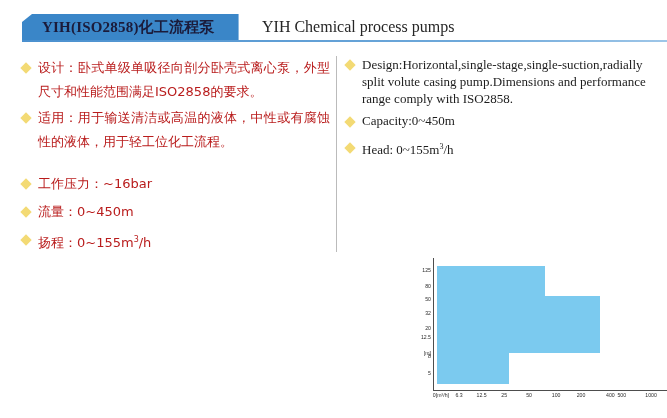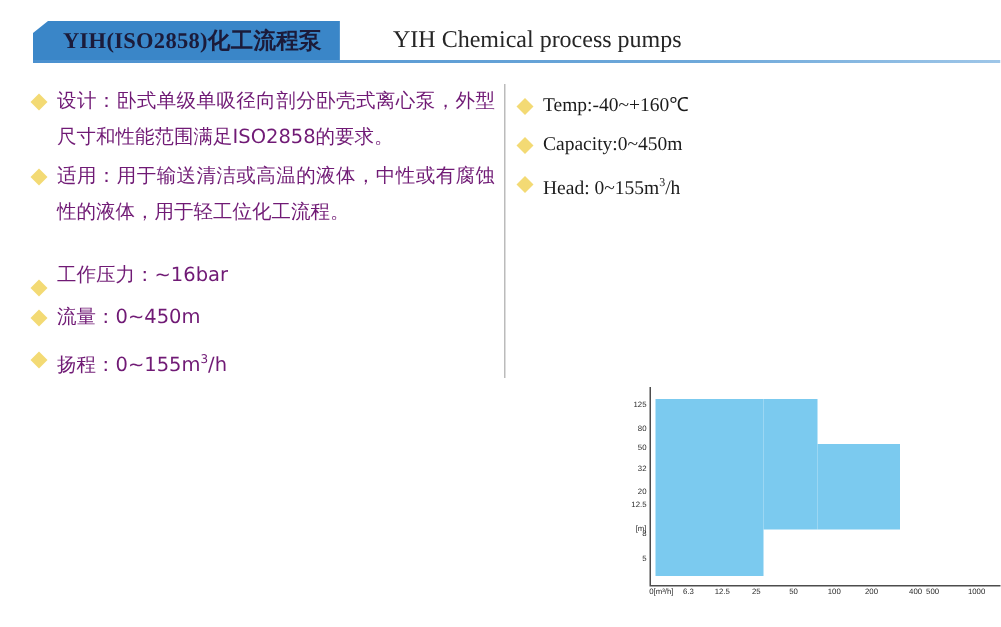--- a/index.html
+++ b/index.html
@@ -16,21 +16,21 @@
     position:absolute; left:0; top:14px; width:667px; height:30px;
   }
   #banner{
     position:absolute; left:22px; top:0; height:26px;
     background:#3a86c8;
     color:#1b1b3a;
     font-family:"Liberation Serif", serif;
     font-weight:bold;
     font-size:15px;
     letter-spacing:0.2px;
-    padding:0 12px 0 20px;
+    padding:0 24px 0 20px;
     display:flex; align-items:center;
     clip-path:polygon(10px 0, 100% 0, 100% 100%, 0 100%, 0 8px);
   }
   #header-en{
     position:absolute; left:262px; top:0; height:26px;
     display:flex; align-items:center;
     font-family:"Liberation Serif", serif;
     font-size:16px;
     color:#262626;
   }
@@ -64,21 +64,21 @@
     margin-top:6px;
     margin-right:8px;
   }
   .btxt{ flex:1 1 auto; }
 
   
   #col-left .btxt{
     font-family:"DejaVu Sans", sans-serif;
     font-size:13px;
     line-height:24px;
-    color:#701a75;
+    color:#b91c1c;
     text-align:justify;
   }
   #col-left .bullet-row{ margin-bottom:2px; }
   #col-left .bullet-dia{ margin-top:8px; }
 
   
   #col-right .btxt{
     font-family:"Liberation Serif", serif;
     font-size:13px;
     line-height:17px;
@@ -142,47 +142,47 @@
     <span class="bullet-dia"></span>
     <span class="btxt">设计：卧式单级单吸径向剖分卧壳式离心泵，外型尺寸和性能范围满足ISO2858的要求。</span>
   </div>
 
   <div class="bullet-row">
     <span class="bullet-dia"></span>
     <span class="btxt">适用：用于输送清洁或高温的液体，中性或有腐蚀性的液体，用于轻工位化工流程。</span>
   </div>
 
 
-  <div class="bullet-row" style="margin-top:18px;align-items:flex-end;">
+  <div class="bullet-row" style="margin-top:18px;">
     <span class="bullet-dia"></span>
     <span class="btxt">工作压力：~16bar</span>
   </div>
 
   <div class="bullet-row" style="margin-top:4px;">
     <span class="bullet-dia"></span>
     <span class="btxt">流量：0~450m</span>
   </div>
 
   <div class="bullet-row" style="margin-top:4px;justify-content:space-between;">
     <span class="bullet-dia"></span>
     <span class="btxt"><span>扬程：0~155m</span><sup>3</sup><span>/h</span></span>
   </div>
 
 </div>
 
 <div id="col-divider"></div>
 
 <div id="col-right">
 
-
-
-  <div class="bullet-row spec" style="margin-top:6px;">
-    <span class="bullet-dia"></span>
-    <span class="btxt">Temp:-40~+160℃</span>
-  </div>
+  <div class="bullet-row">
+    <span class="bullet-dia"></span>
+    <span class="btxt">Design:Horizontal,single-stage,single-suction,radially split volute casing pump.Dimensions and performance range comply with ISO2858.</span>
+  </div>
+
+
 
 
   <div class="bullet-row spec">
     <span class="bullet-dia"></span>
     <span class="btxt">Capacity:0~450m</span>
   </div>
 
   <div class="bullet-row spec">
     <span class="bullet-dia"></span>
     <span class="btxt"><span>Head: 0~155m</span><sup>3</sup><span>/h</span></span>

